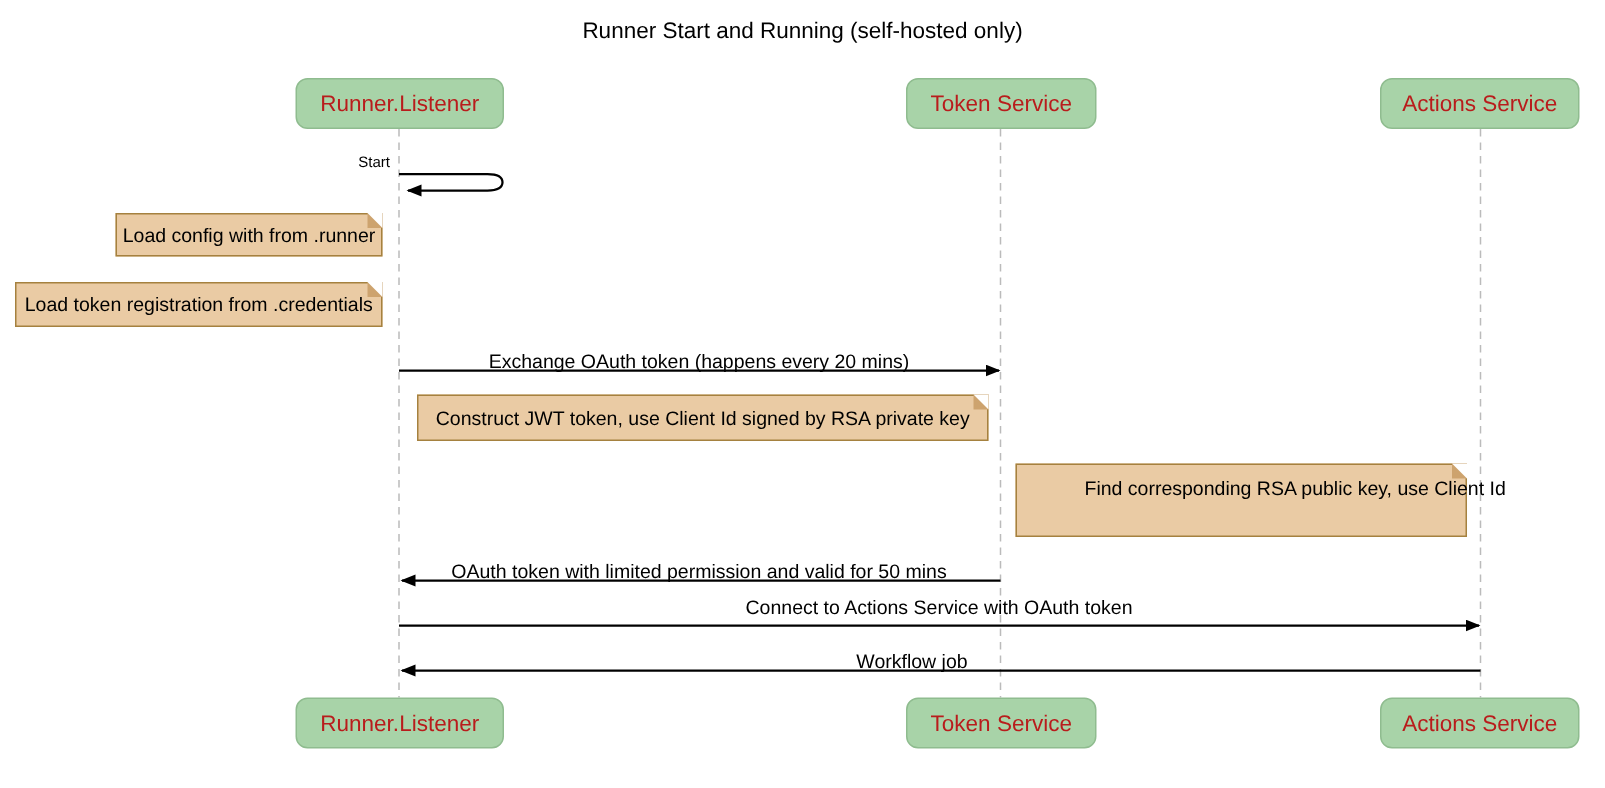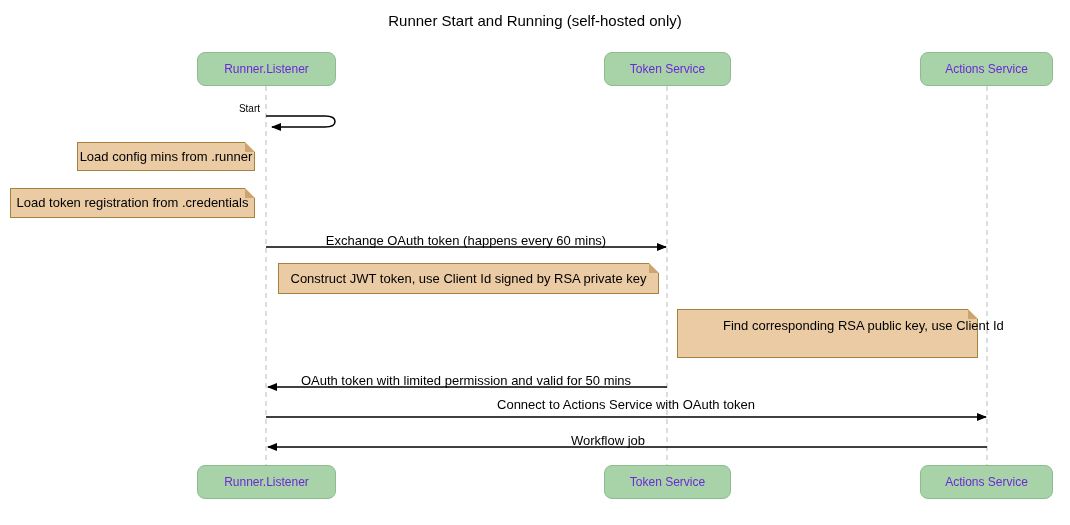--- a/index.html
+++ b/index.html
@@ -11,21 +11,21 @@
     position:absolute;top:12px;left:0;width:100%;text-align:center;
     font-size:15px;font-weight:normal;color:#000;
   }
   .overlay{position:absolute;top:0;left:0;width:1070px;height:525px;pointer-events:none;}
   .lifeline{stroke:#bbbbbb;stroke-width:1;stroke-dasharray:5,4;}
   .msgline{stroke:#000000;stroke-width:1.5;fill:none;}
   .participant{
     position:absolute;height:34px;box-sizing:border-box;
     background:#a8d3a8;border:1px solid #8fbc8f;border-radius:8px;
     display:flex;align-items:center;justify-content:center;
-    font-size:12px;color:#6d28d9;
+    font-size:15px;color:#b91c1c;
   }
   .msglabel{
     position:absolute;transform:translateX(-50%);
     font-size:13px;color:#000;white-space:nowrap;
   }
   .startlabel{
     position:absolute;left:182px;top:103px;width:78px;text-align:right;
     font-size:10px;color:#000;white-space:nowrap;
   }
   .note{
@@ -79,27 +79,27 @@
     <span>Runner.Listener</span>
   </div>
   <div class="participant" style="left:604px;top:465px;width:127px;">
     <span>Token Service</span>
   </div>
   <div class="participant" style="left:920px;top:465px;width:133px;">
     <span>Actions Service</span>
   </div>
 
   <div class="startlabel">Start</div>
-  <div class="msglabel" style="left:466px;top:233px;">Exchange OAuth token (happens every 60 mins)</div>
+  <div class="msglabel" style="left:466px;top:233px;">Exchange OAuth token (happens every 20 mins)</div>
   <div class="msglabel" style="left:466px;top:373px;">OAuth token with limited permission and valid for 50 mins</div>
   <div class="msglabel" style="left:626px;top:397px;">Connect to Actions Service with OAuth token</div>
   <div class="msglabel" style="left:608px;top:433px;">Workflow job</div>
 
   <div class="note" style="left:77px;top:142px;width:178px;height:29px;line-height:27px;">
-    <span>Load config mins from .runner</span>
+    <span>Load config with from .runner</span>
   </div>
   <div class="note" style="left:278px;top:263px;width:381px;height:31px;line-height:29px;">
     <span>Construct JWT token, use Client Id signed by RSA private key</span>
   </div>
   <div class="note" style="left:10px;top:188px;width:245px;height:30px;line-height:28px;">
     <span>Load token registration from .credentials</span>
   </div>
   <div class="note note-multiline" style="left:677px;top:309px;width:301px;height:49px;padding-left:45px;">
     <div>Find corresponding RSA public key, use Client Id</div>
   </div>

